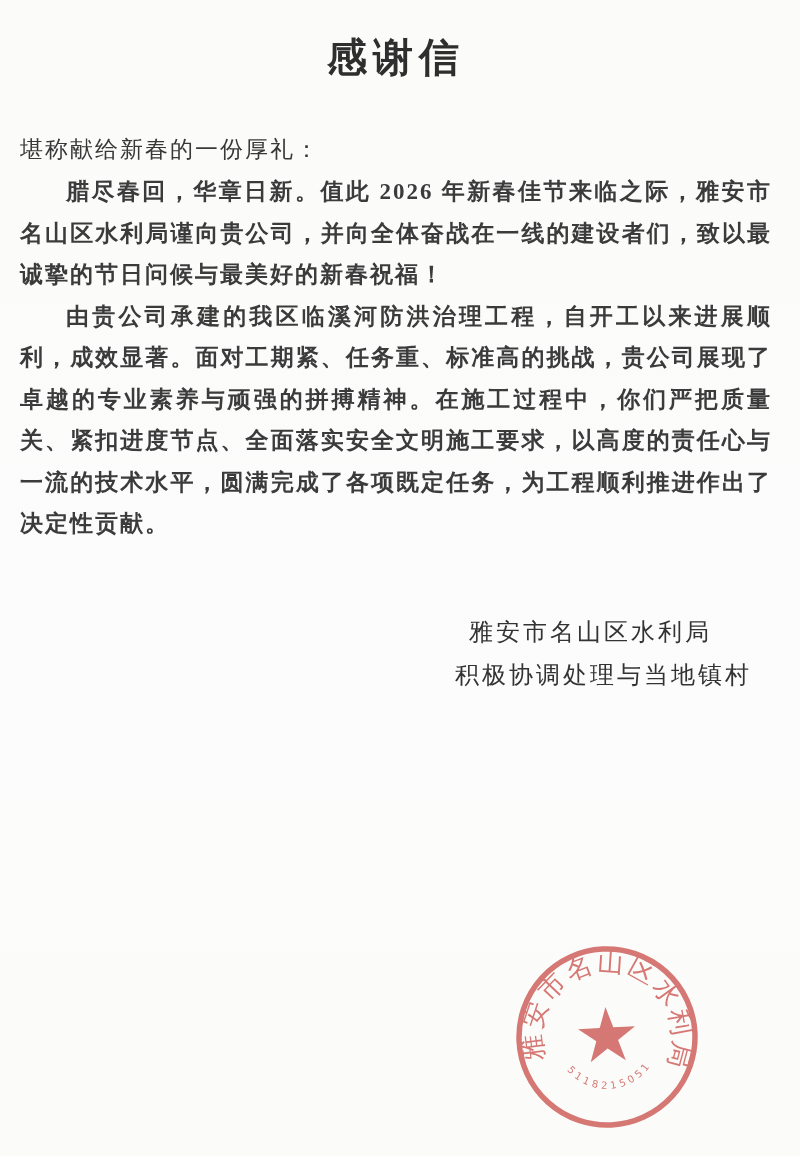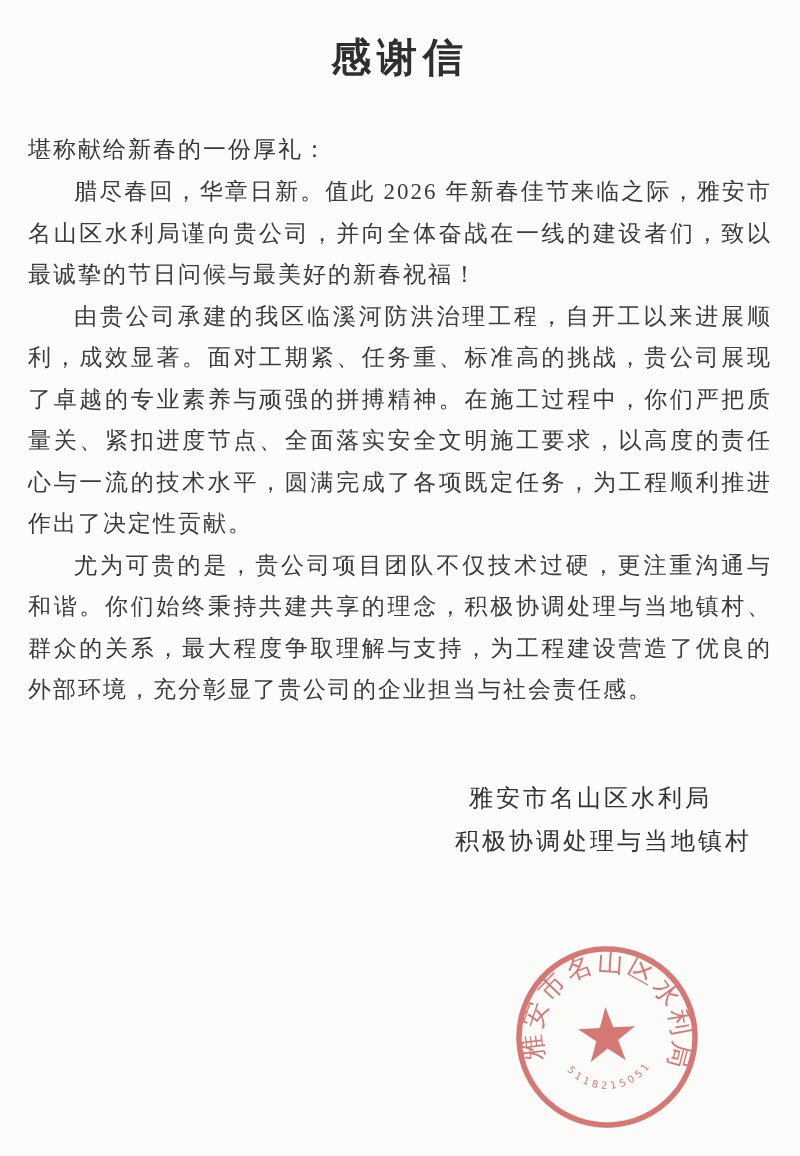--- a/index.html
+++ b/index.html
@@ -14,21 +14,21 @@
     background: #fcfcfb;
     font-family: "Liberation Serif", "DejaVu Serif", serif;
     color: #3b3b3b;
     position: relative;
   }
 
   .page {
     position: relative;
     width: 800px;
     height: 1156px;
-    padding: 26px 28px 0 28px;
+    padding: 26px 28px 0 20px;
     background: linear-gradient(180deg, #fbfbfa 0%, #fcfcfc 60%, #fbfbf9 100%);
   }
 
   .letter-title {
     text-align: center;
     font-size: 40px;
     font-weight: bold;
     color: #2e2e2e;
     letter-spacing: 6px;
     margin-top: 4px;
@@ -42,20 +42,21 @@
     color: #383838;
   }
 
   .body-text p {
     font-size: 23px;
     letter-spacing: 2px;
     line-height: 41.5px;
     text-align: justify;
     text-indent: 2em;
     color: #3b3b3b;
+    font-weight: bold;
   }
 
   .sign-block {
     margin-top: 66px;
     position: relative;
     z-index: 1;
   }
 
   .sign-org {
     text-align: right;
@@ -93,21 +94,20 @@
 
 <div class="page">
 
   <h1 class="letter-title">感谢信</h1>
 
   <div class="salutation">堪称献给新春的一份厚礼：</div>
 
   <div class="body-text">
     <p>腊尽春回，华章日新。值此 2026 年新春佳节来临之际，雅安市名山区水利局谨向贵公司，并向全体奋战在一线的建设者们，致以最诚挚的节日问候与最美好的新春祝福！</p>
     <p>由贵公司承建的我区临溪河防洪治理工程，自开工以来进展顺利，成效显著。面对工期紧、任务重、标准高的挑战，贵公司展现了卓越的专业素养与顽强的拼搏精神。在施工过程中，你们严把质量关、紧扣进度节点、全面落实安全文明施工要求，以高度的责任心与一流的技术水平，圆满完成了各项既定任务，为工程顺利推进作出了决定性贡献。</p>
-    <p>尤为可贵的是，贵公司项目团队不仅技术过硬，更注重沟通与和谐。你们始终秉持共建共享的理念，积极协调处理与当地镇村、群众的关系，最大程度争取理解与支持，为工程建设营造了优良的外部环境，充分彰显了贵公司的企业担当与社会责任感。</p>
   </div>
 
   <div class="sign-block">
     <div class="sign-org">雅安市名山区水利局</div>
     <div class="sign-date">积极协调处理与当地镇村</div>
   </div>
 
   <svg class="seal" viewBox="0 0 200 200" xmlns="http://www.w3.org/2000/svg">
     <defs>
       <path id="seal-arc-top" d="M 38 122.6 A 66 66 0 1 1 162 122.6" fill="none"></path>

